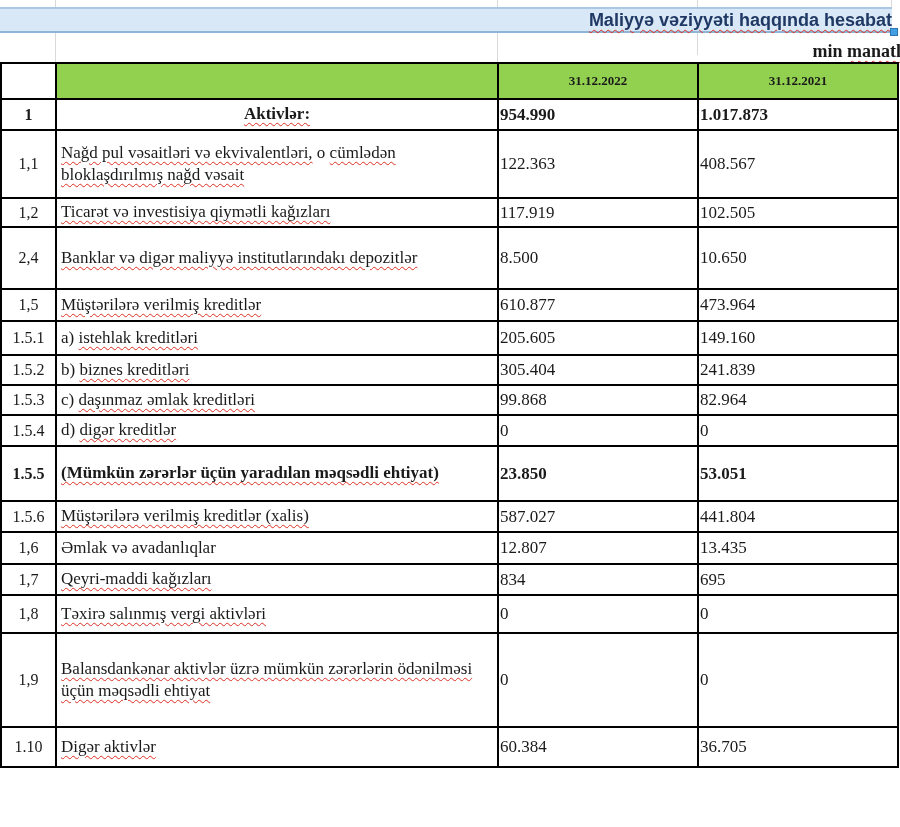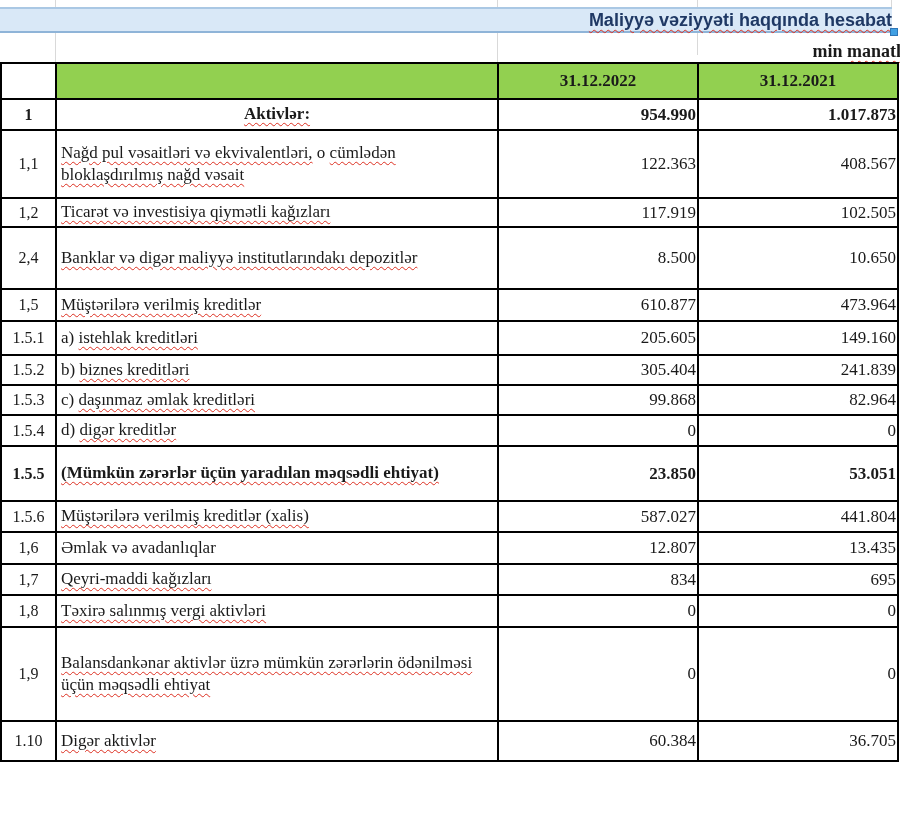--- a/index.html
+++ b/index.html
@@ -38,25 +38,25 @@
   }
   .unit-row .note{padding-right:2px;line-height:1.1;}
   table.fin{
     position:absolute;left:0;top:62px;width:897px;
     border-collapse:collapse;table-layout:fixed;
     font-size:17px;color:#1a1a1a;
   }
   table.fin td{border:2px solid var(--table-border);box-sizing:border-box;vertical-align:middle;}
   table.fin thead tr{height:36px;}
   td.green{background:var(--header-green);}
-  td.hdr{font-weight:bold;text-align:center;font-size:17px;}
+  td.hdr{font-weight:bold;text-align:center;font-size:13px;}
   td.num{text-align:center;font-size:16px;padding:0 1px;}
   td.desc{text-align:left;padding:2px 4px;line-height:1.32;}
   td.desc.center{text-align:center;}
-  td.val{text-align:right;}
+  td.val{text-align:left;}
   tr.bold td{font-weight:bold;}
   .sq{
     text-decoration-line:underline;
     text-decoration-style:wavy;
     text-decoration-color:var(--squiggle-red);
     text-decoration-thickness:1px;
     text-underline-offset:3px;
   }
 </style>
 </head>
@@ -166,21 +166,21 @@
         <td class="desc"><span>Əmlak və avadanlıqlar</span></td>
         <td class="val">12.807</td>
         <td class="val">13.435</td>
       </tr>
       <tr style="height: 31px;">
         <td class="num">1,7</td>
         <td class="desc"><span class="sq">Qeyri-maddi kağızları</span></td>
         <td class="val">834</td>
         <td class="val">695</td>
       </tr>
-      <tr style="height: 32px;">
+      <tr style="height: 38px;">
         <td class="num">1,8</td>
         <td class="desc"><span class="sq">Təxirə salınmış vergi aktivləri</span></td>
         <td class="val">0</td>
         <td class="val">0</td>
       </tr>
       <tr style="height: 94px;">
         <td class="num">1,9</td>
         <td class="desc"><span class="sq">Balansdankənar aktivlər üzrə mümkün zərərlərin ödənilməsi üçün məqsədli ehtiyat</span></td>
         <td class="val">0</td>
         <td class="val">0</td>

